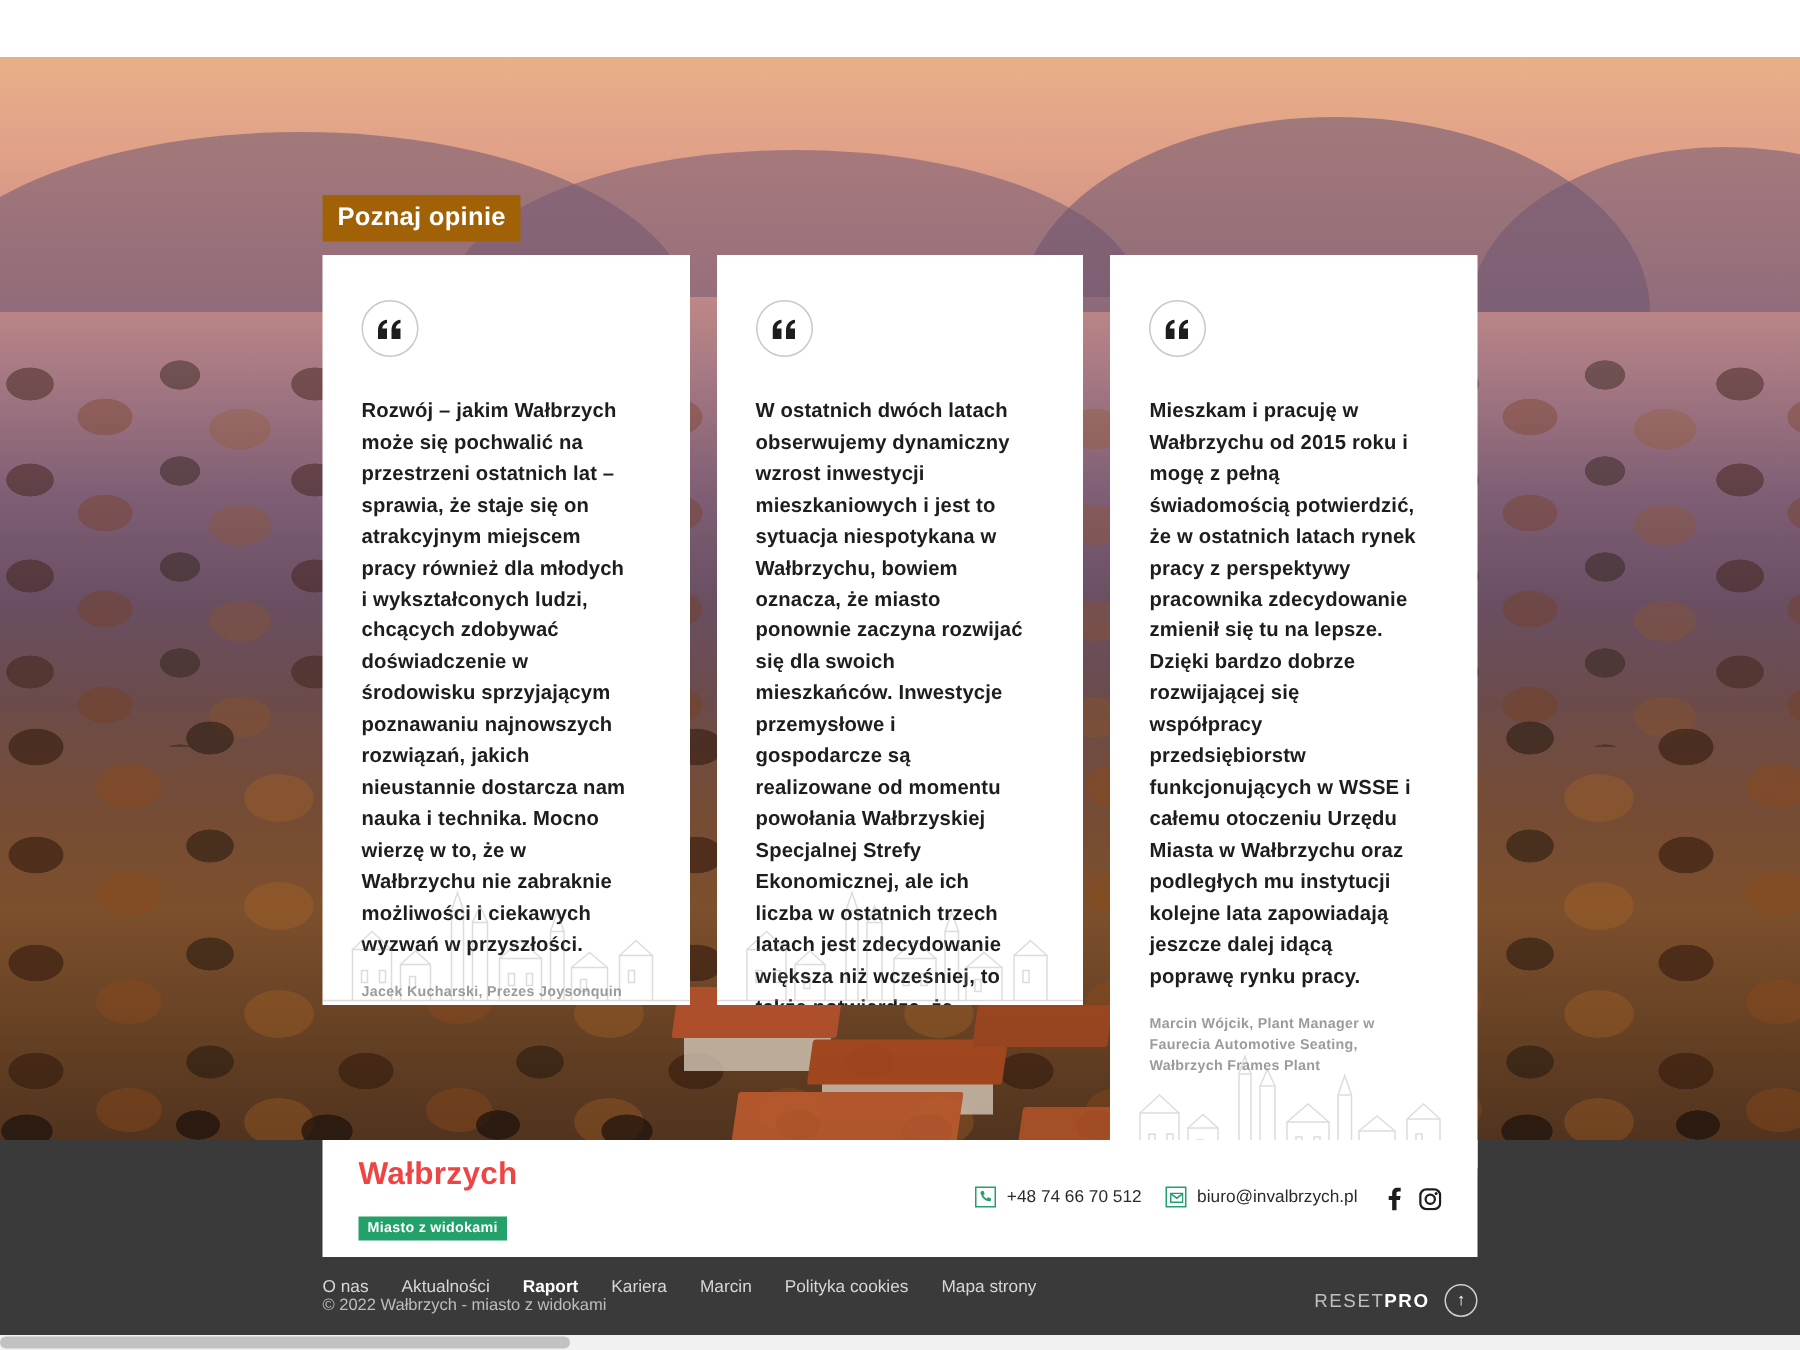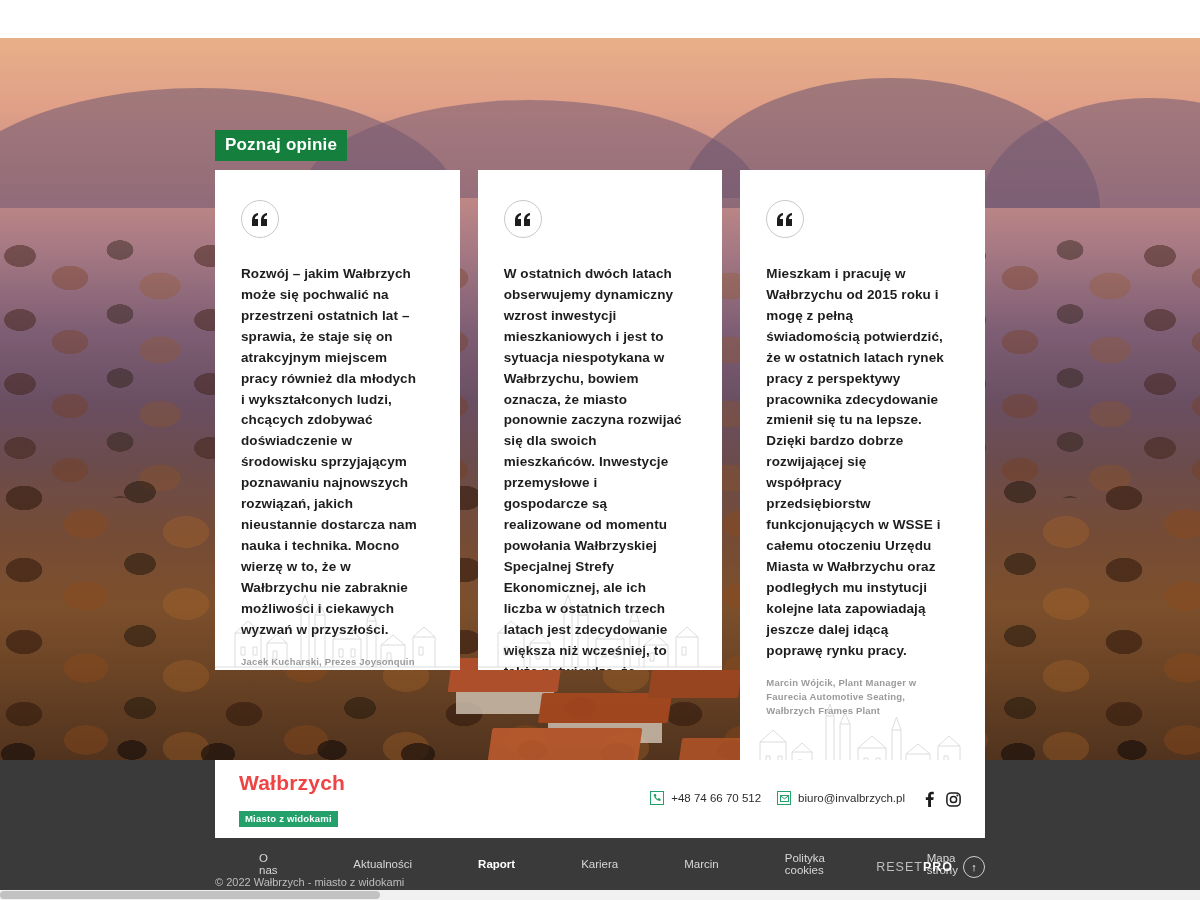--- a/index.html
+++ b/index.html
@@ -112,21 +112,21 @@
   .dark-band {
     position: absolute;
     left: 0; top: 760px; width: 1200px; height: 140px;
     background: #3a3a3a;
   }
 
   
   .section-label {
     position: absolute;
     left: 215px; top: 130px;
-    background: #15803d;
+    background: #a16207;
     color: #ffffff;
     font-size: 17px;
     font-weight: 700;
     padding: 5px 10px 6px 10px;
     letter-spacing: .2px;
     z-index: 5;
   }
 
   
   .cards {
@@ -231,21 +231,21 @@
     position: absolute;
     left: 215px; top: 852px;
     width: 770px;
     color: #cfcfcf;
     z-index: 7;
   }
   .bottom-nav {
     display: flex; gap: 22px; align-items: center;
     font-size: 11.5px;
   }
-  .bottom-nav a { color: #d7d7d7; text-decoration: none; margin-left: 44px; }
+  .bottom-nav a { color: #d7d7d7; text-decoration: none; }
   .bottom-nav a.active { color: #ffffff; font-weight: 700; }
   .copyright {
     font-size: 11px;
     color: #bdbdbd;
   }
   .reset-pro {
     position: absolute;
     right: 0; top: 4px;
     display: flex; align-items: center; gap: 10px;
   }

